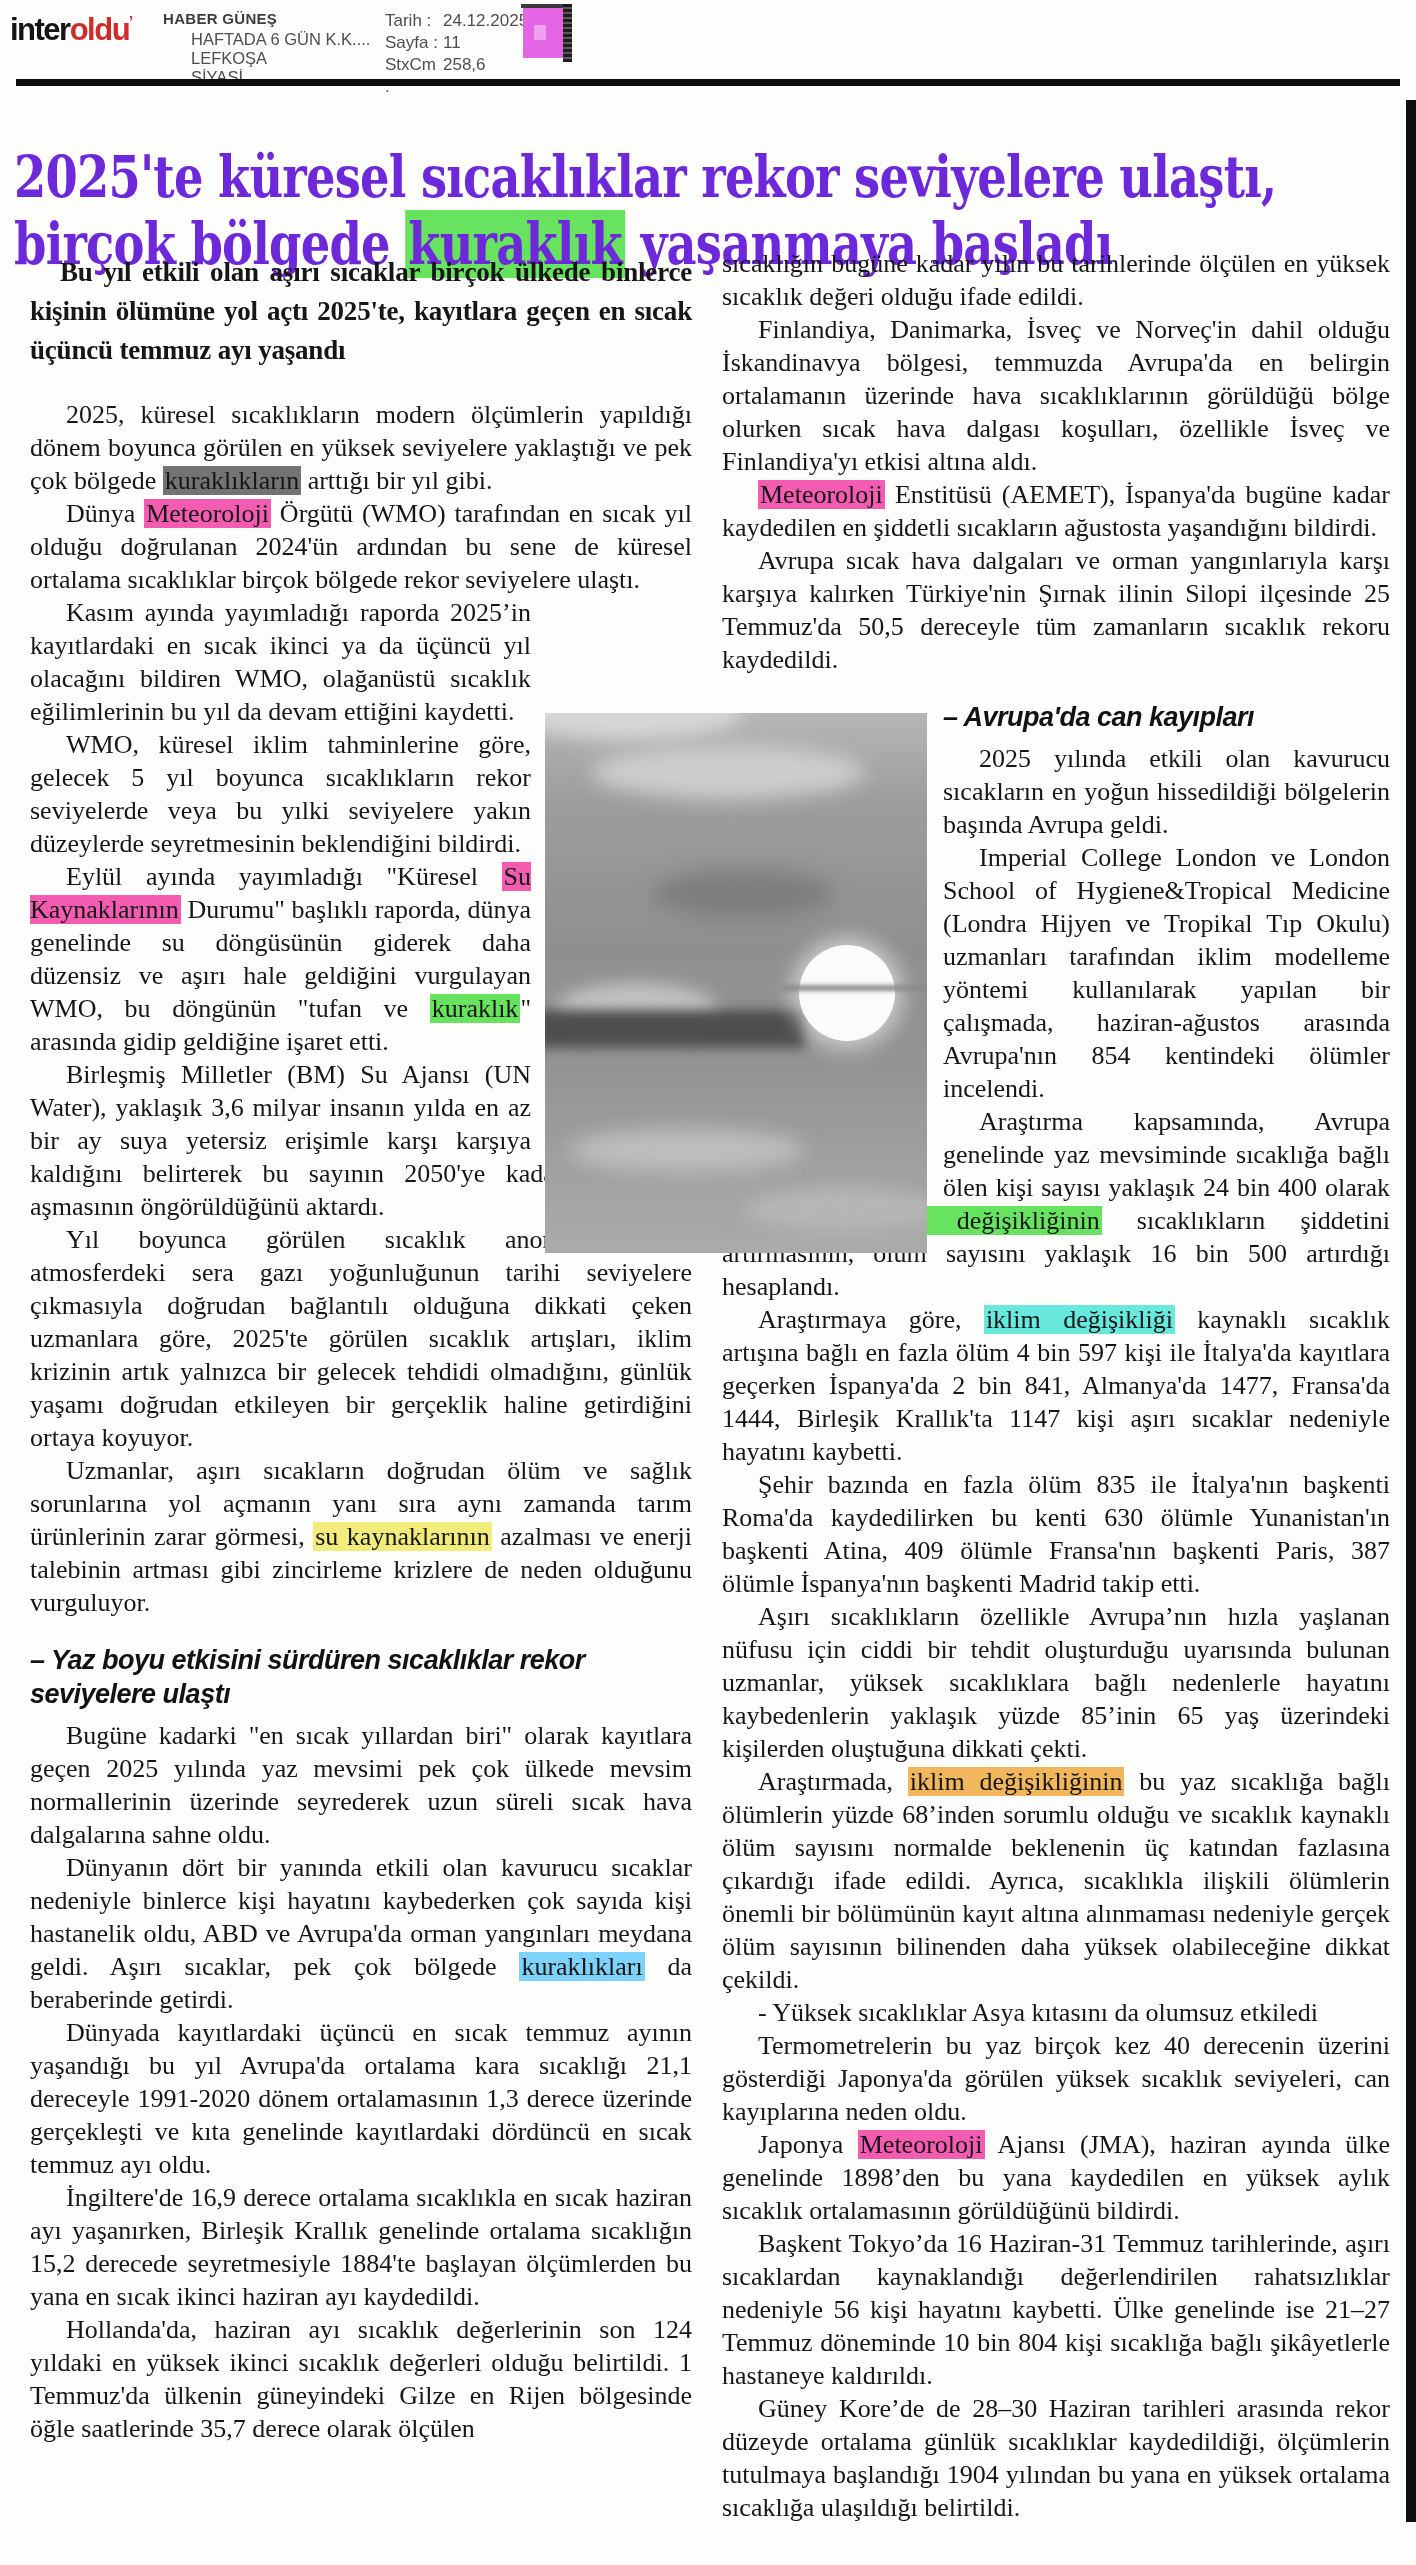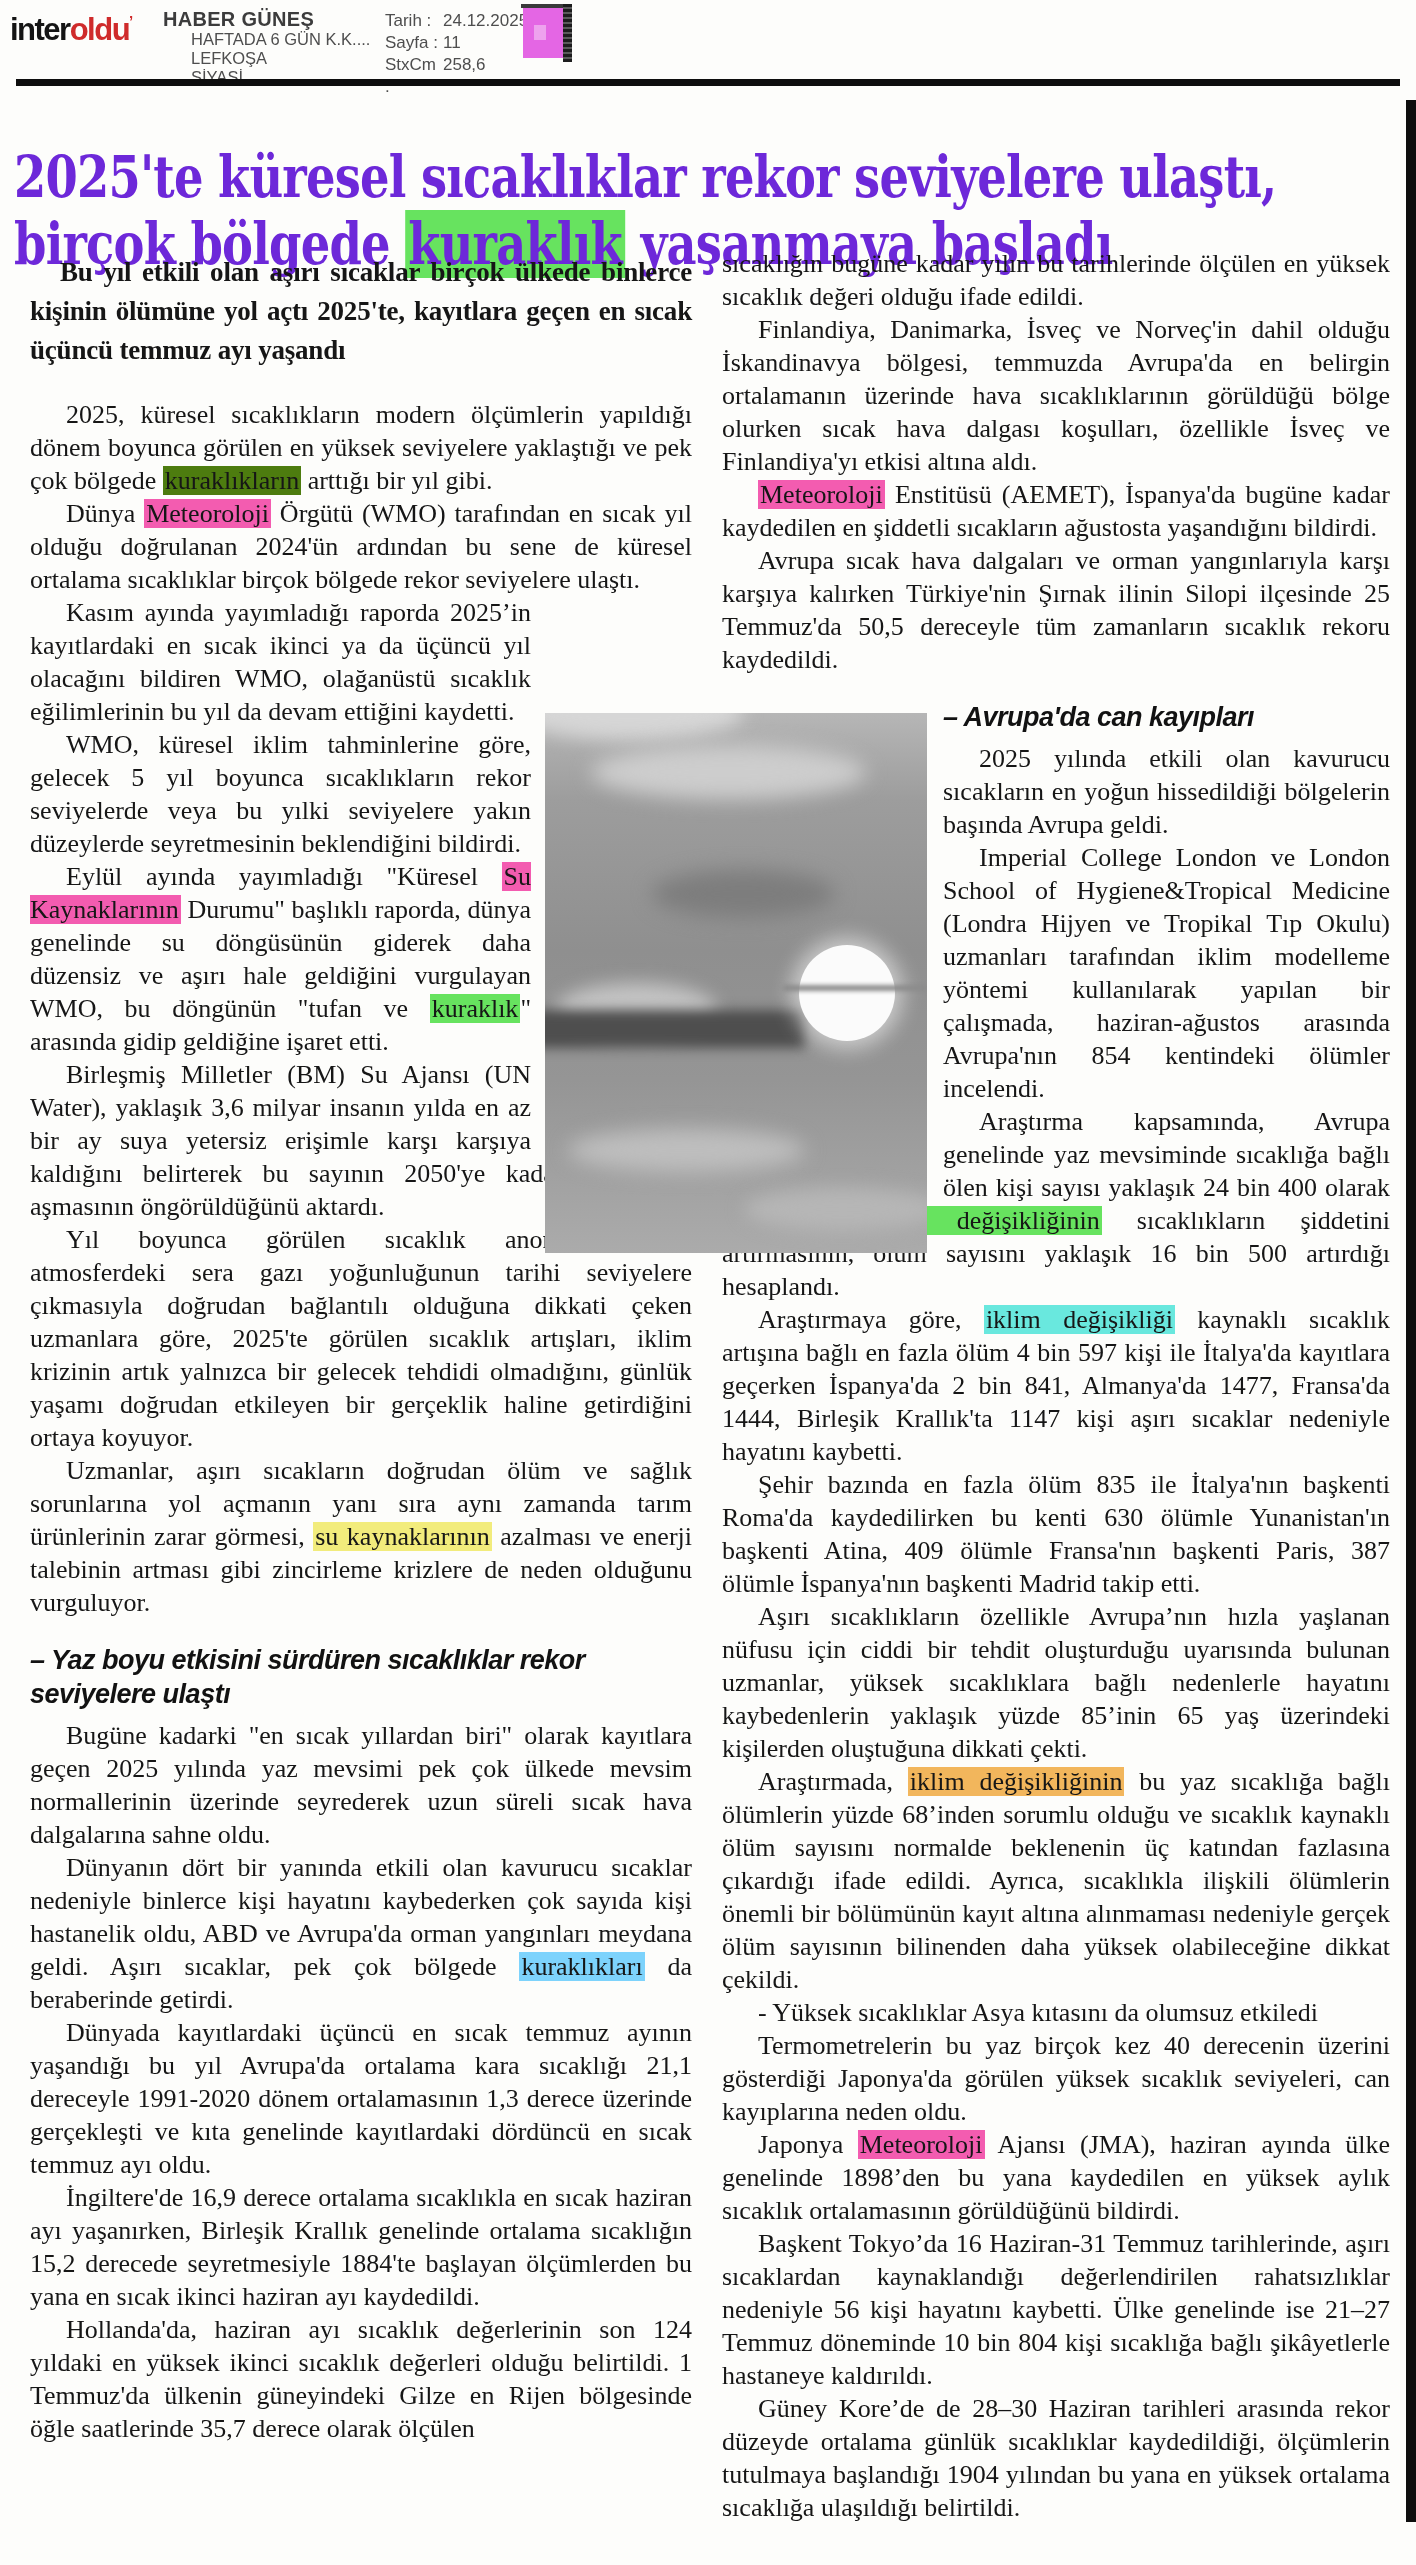--- a/index.html
+++ b/index.html
@@ -18,21 +18,21 @@
     font-weight:bold;font-size:31px;letter-spacing:-1.5px;color:#141414;
     white-space:nowrap;
   }
   .logo .press{color:#cf2b2b;}
   .logo .mark{color:#cf2b2b;font-size:15px;vertical-align:top;}
 
   .pub{
     position:absolute;left:163px;top:8px;
     font-family:"Liberation Sans", sans-serif;color:#4e4e4e;
   }
-  .pub .name{font-weight:bold;font-size:20px;color:#3c3c3c;line-height:22px;letter-spacing:.3px;}
+  .pub .name{font-weight:bold;font-size:15px;color:#3c3c3c;line-height:22px;letter-spacing:.3px;}
   .pub .line{font-size:16.5px;line-height:19px;margin-left:28px;}
 
   .meta{
     position:absolute;left:385px;top:10px;
     font-family:"Liberation Sans", sans-serif;color:#4e4e4e;
     font-size:17px;line-height:22px;
   }
   .meta .row{display:flex;}
   .meta .lab{width:58px;}
   .meta .val{margin-left:0;}
@@ -140,21 +140,21 @@
   <div class="bar-h"></div>
   <div class="bar-v"></div>
 
   <div class="headline">
     <div class="line" id="hl1"><span>2025'te küresel sıcaklıklar rekor seviyelere ulaştı,</span></div>
     <div class="line" id="hl2"><span>birçok bölgede </span><span class="hl" style="background-color: rgb(103, 227, 95);">kuraklık</span><span> yaşanmaya başladı</span></div>
   </div>
 
   <div class="col" id="col-left">
       <div class="lead"><span>Bu yıl etkili olan aşırı sıcaklar birçok ülkede binlerce kişinin ölümüne yol açtı 2025'te, kayıtlara geçen en sıcak üçüncü temmuz ayı yaşandı</span></div>
-      <div class="para"><span>2025, küresel sıcaklıkların modern ölçümlerin yapıldığı dönem boyunca görülen en yüksek seviyelere yaklaştığı ve pek çok bölgede </span><span class="hl" style="background-color: #4d7c0f;">kuraklıkların</span><span> arttığı bir yıl gibi.</span></div>
+      <div class="para"><span>2025, küresel sıcaklıkların modern ölçümlerin yapıldığı dönem boyunca görülen en yüksek seviyelere yaklaştığı ve pek çok bölgede </span><span class="hl" style="background-color: #737373;">kuraklıkların</span><span> arttığı bir yıl gibi.</span></div>
       <div class="para"><span>Dünya </span><span class="hl" style="background-color: rgb(243, 92, 176);">Meteoroloji</span><span> Örgütü (WMO) tarafından en sıcak yıl olduğu doğrulanan 2024'ün ardından bu sene de küresel ortalama sıcaklıklar birçok bölgede rekor seviyelere ulaştı.</span></div>
       <div class="spacer-right"></div>
       <div class="para"><span>Kasım ayında yayımladığı raporda 2025’in kayıtlardaki en sıcak ikinci ya da üçüncü yıl olacağını bildiren WMO, olağanüstü sıcaklık eğilimlerinin bu yıl da devam ettiğini kaydetti.</span></div>
       <div class="para"><span>WMO, küresel iklim tahminlerine göre, gelecek 5 yıl boyunca sıcaklıkların rekor seviyelerde veya bu yılki seviyelere yakın düzeylerde seyretmesinin beklendiğini bildirdi.</span></div>
       <div class="para"><span>Eylül ayında yayımladığı "Küresel </span><span class="hl" style="background-color: rgb(243, 92, 176);">Su Kaynaklarının</span><span> Durumu" başlıklı raporda, dünya genelinde su döngüsünün giderek daha düzensiz ve aşırı hale geldiğini vurgulayan WMO, bu döngünün "tufan ve </span><span class="hl" style="background-color: rgb(103, 227, 95);">kuraklık</span><span>" arasında gidip geldiğine işaret etti.</span></div>
       <div class="para"><span>Birleşmiş Milletler (BM) Su Ajansı (UN Water), yaklaşık 3,6 milyar insanın yılda en az bir ay suya yetersiz erişimle karşı karşıya kaldığını belirterek bu sayının 2050'ye kadar 5 milyarı aşmasının öngörüldüğünü aktardı.</span></div>
       <div class="para"><span>Yıl boyunca görülen sıcaklık anormalliklerinin, atmosferdeki sera gazı yoğunluğunun tarihi seviyelere çıkmasıyla doğrudan bağlantılı olduğuna dikkati çeken uzmanlara göre, 2025'te görülen sıcaklık artışları, iklim krizinin artık yalnızca bir gelecek tehdidi olmadığını, günlük yaşamı doğrudan etkileyen bir gerçeklik haline getirdiğini ortaya koyuyor.</span></div>
       <div class="para"><span>Uzmanlar, aşırı sıcakların doğrudan ölüm ve sağlık sorunlarına yol açmanın yanı sıra aynı zamanda tarım ürünlerinin zarar görmesi, </span><span class="hl" style="background-color: rgb(242, 236, 124);">su kaynaklarının</span><span> azalması ve enerji talebinin artması gibi zincirleme krizlere de neden olduğunu vurguluyor.</span></div>
       <div class="subhead"><span>– Yaz boyu etkisini sürdüren sıcaklıklar rekor seviyelere ulaştı</span></div>
       <div class="para"><span>Bugüne kadarki "en sıcak yıllardan biri" olarak kayıtlara geçen 2025 yılında yaz mevsimi pek çok ülkede mevsim normallerinin üzerinde seyrederek uzun süreli sıcak hava dalgalarına sahne oldu.</span></div>

